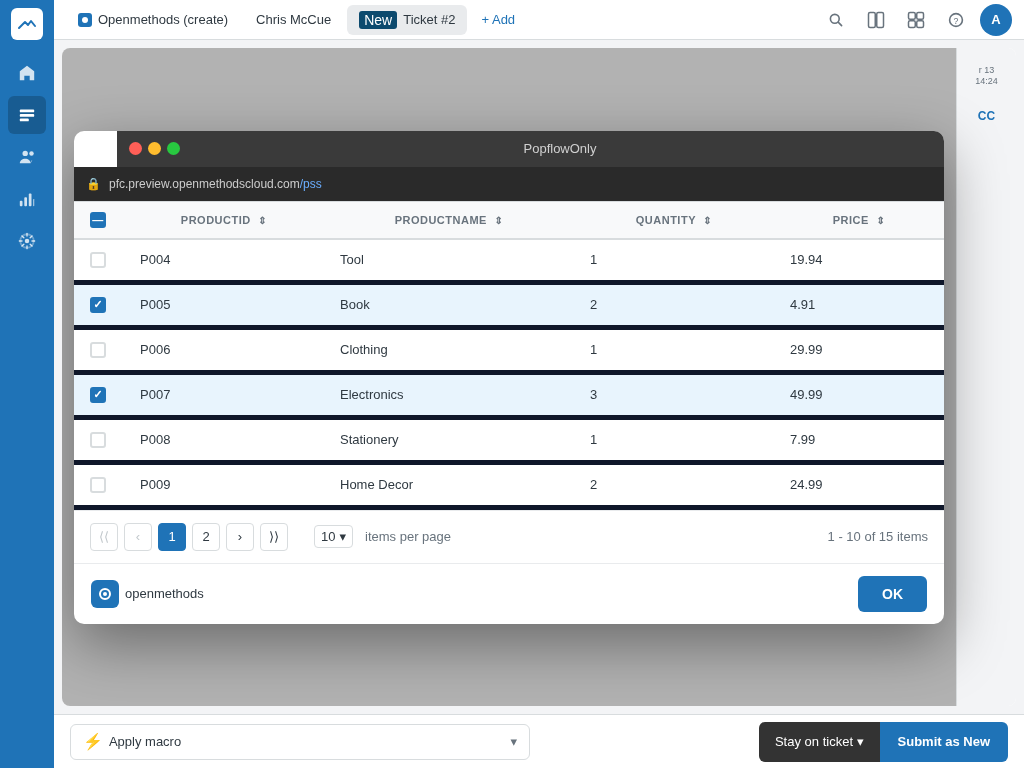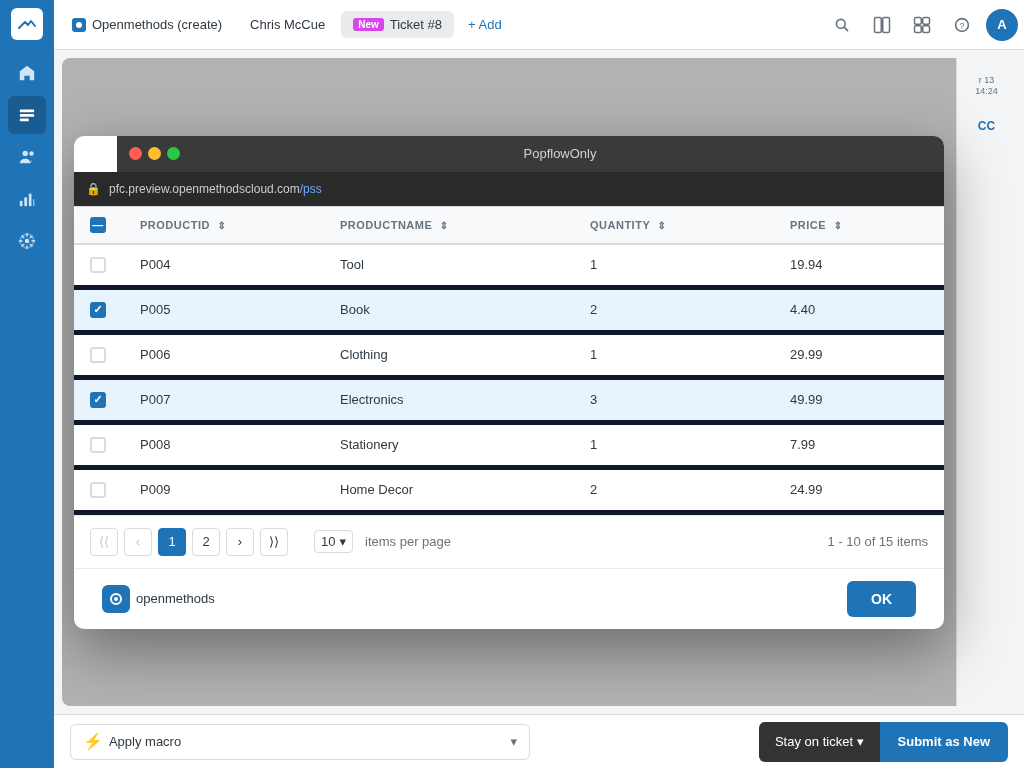--- a/index.html
+++ b/index.html
@@ -43,41 +43,41 @@
       background: #f3f4f6;
       overflow: hidden;
     }
 
     
     .tab-bar {
       background: #fff;
       border-bottom: 1px solid #d8dcde;
       display: flex;
       align-items: center;
-      padding: 0 6px;
-      height: 50px;
+      padding: 0 12px;
+      height: 40px;
       gap: 4px;
       flex-shrink: 0;
     }
     .tab {
       display: flex; align-items: center; gap: 6px;
       padding: 6px 12px;
       border-radius: 6px;
       cursor: pointer;
       font-size: 13px;
       color: #2f3941;
       white-space: nowrap;
     }
     .tab.active { background: #e9ebed; }
     .tab-add { color: #1f73b7; font-size: 13px; cursor: pointer; padding: 6px 10px; }
     .tab-badge {
-      background: #d946ef;
+      background: #0c4a6e;
       color: #fff;
-      font-size: 10px;
-      font-weight: bold;
+      font-size: 14px;
+      font-weight: normal;
       padding: 1px 5px;
       border-radius: 3px;
     }
     .tab-bar-right {
       margin-left: auto;
       display: flex;
       align-items: center;
       gap: 8px;
     }
     .icon-btn {
@@ -270,21 +270,21 @@
     
     .data-table {
       width: 100%;
       border-collapse: collapse;
     }
     .data-table th {
       background: #f8f9fa;
       border-bottom: 2px solid #d8dcde;
       border-top: 1px solid #d8dcde;
       padding: 10px 16px;
-      text-align: left;
+      text-align: center;
       font-size: 11px;
       font-weight: 600;
       color: #68737d;
       letter-spacing: 0.5px;
       text-transform: uppercase;
       white-space: nowrap;
     }
     .data-table td {
       padding: 12px 16px;
       font-size: 13px;
@@ -371,21 +371,21 @@
     .pagination-right {
       margin-left: auto;
       font-size: 13px;
       color: #68737d;
     }
 
     
     .popup-footer {
       display: flex;
       align-items: center;
-      padding: 12px 28px;
+      padding: 12px 17px;
       border-top: 1px solid #e9ebed;
       gap: 24px;
     }
     .brand-logo {
       display: flex; align-items: center; gap: 6px;
     }
     .brand-icon {
       width: 28px; height: 28px;
       background: #1f73b7;
       border-radius: 6px;
@@ -465,21 +465,21 @@
             <circle cx="5" cy="5" r="3"></circle>
           </svg>
       </span>
       <span>Openmethods (create)</span>
     </div>
     <div class="tab">
       <span>Chris McCue</span>
     </div>
     <div class="tab active">
       <span class="tab-badge">New</span>
-      <span>Ticket #8</span>
+      <span>Ticket #2</span>
     </div>
     <div class="tab-add">+ Add</div>
     <div class="tab-bar-right">
       <button class="icon-btn">
         <svg width="16" height="16" viewBox="0 0 20 20" fill="currentColor">
             <circle cx="8.5" cy="8.5" r="5.5" fill="none" stroke="currentColor" stroke-width="2"></circle>
             <path d="M13 13l4 4" stroke="currentColor" stroke-width="2" stroke-linecap="round"></path>
           </svg>
       </button>
       <button class="icon-btn">
@@ -568,21 +568,21 @@
     <td>1</td>
     <td>19.94</td>
   </tr>
                   <tr class="selected">
     <td>
       <div class="checkbox checked"></div>
     </td>
     <td>P005</td>
     <td>Book</td>
     <td>2</td>
-    <td>4.40</td>
+    <td>4.91</td>
   </tr>
                   <tr>
     <td>
       <div class="checkbox "></div>
     </td>
     <td>P006</td>
     <td>Clothing</td>
     <td>1</td>
     <td>29.99</td>
   </tr>

